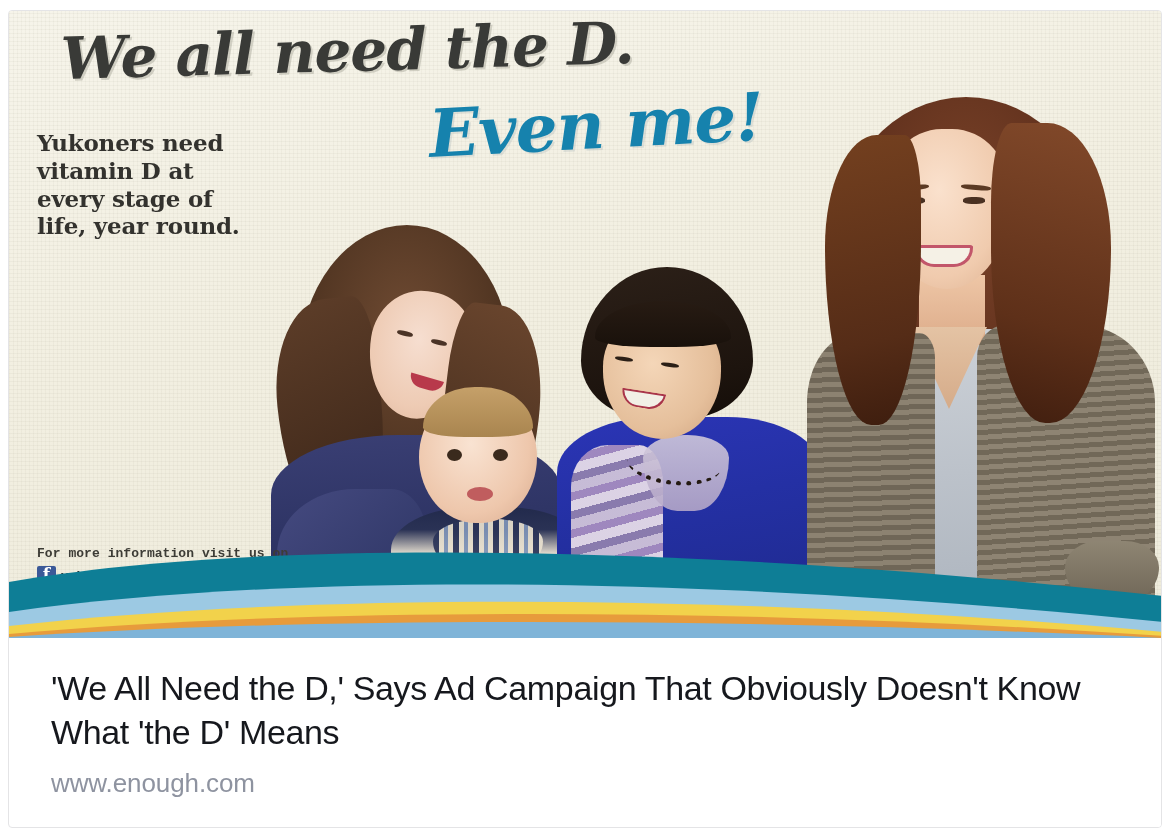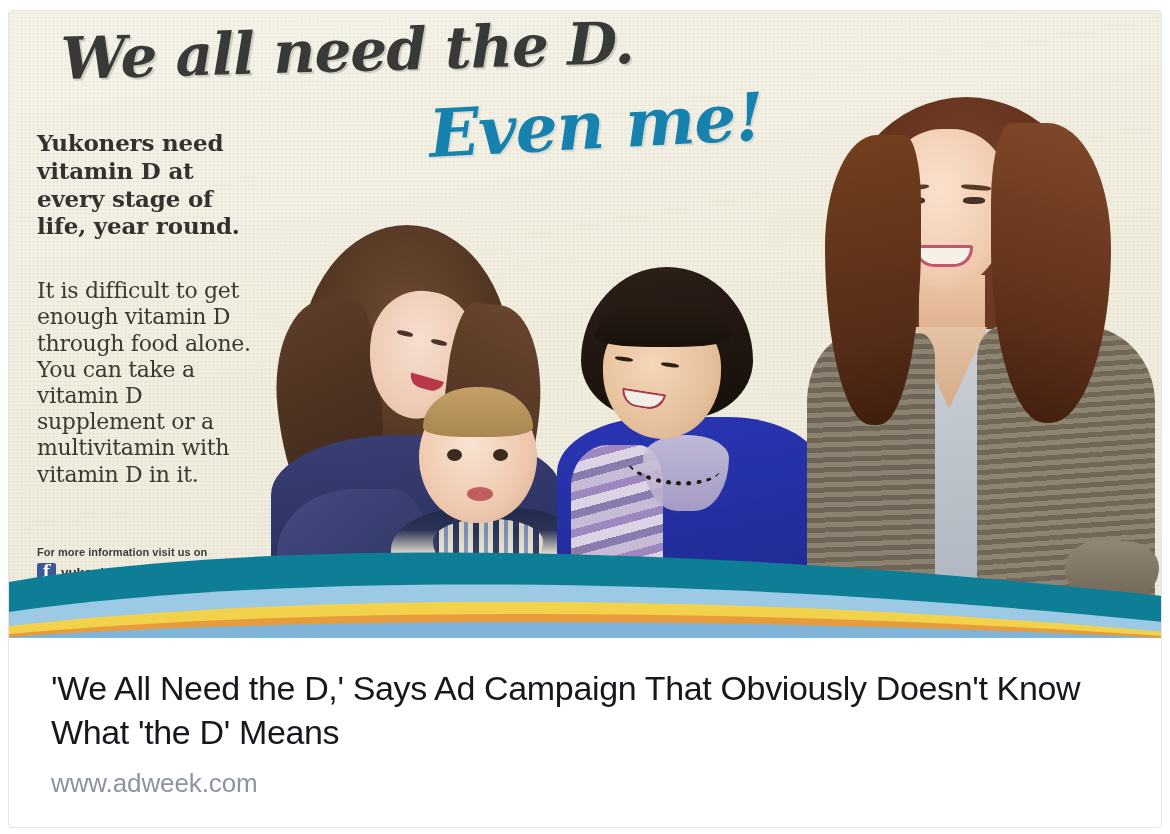--- a/index.html
+++ b/index.html
@@ -105,22 +105,22 @@
   }
 
   
   #ad-footer {
     position: absolute;
     left: 28px;
     top: 535px;
     width: 280px;
   }
   #footer-lead {
-    font-family: Liberation Sans, sans-serif;
-    font-size: 11px;
+    font-family: Liberation Mono, monospace;
+    font-size: 13px;
     font-weight: 600;
     color: #3d3c36;
     letter-spacing: .05px;
   }
   #footer-handle-row {
     display: flex;
     align-items: center;
     gap: 5px;
     margin-top: 5px;
   }
@@ -549,21 +549,20 @@
         <span>D</span>
         <span>?</span>
       </div>
     </div>
 
     <div id="headline-main">We all need the D.</div>
     <div id="headline-sub">Even me!</div>
 
     <div id="copy-column">
       <div id="copy-lede">Yukoners need vitamin D at every stage of life, year round.</div>
-      <div id="copy-body">It is difficult to get enough vitamin D through food alone. You can take a vitamin D supplement or a multivitamin with vitamin D in it.</div>
     </div>
 
     <div id="ad-footer">
       <div id="footer-lead">For more information visit us on</div>
       <div id="footer-handle-row">
         <span id="facebook-icon"></span>
         <span class="footer-handle-text">yukonhss</span>
         <span class="footer-handle-text footer-handle-sep">or</span>
         <span class="footer-handle-text">hss.gov.yk.ca</span>
       </div>
@@ -573,16 +572,16 @@
       <path d="M0,30 C 260,-16 700,-6 1154,44 L1154,86 L0,86 Z" fill="#0E7E96"></path>
       <path d="M0,60 C 300,18 720,26 1154,70 L1154,86 L0,86 Z" fill="#9CC9E3"></path>
       <path d="M0,74 C 320,38 760,44 1154,80 L1154,86 L0,86 Z" fill="#F2D24B"></path>
       <path d="M0,82 C 330,52 780,58 1154,84 L1154,86 L0,86 Z" fill="#E79B3C"></path>
       <path d="M0,85 C 340,62 790,68 1154,86 L1154,86 L0,86 Z" fill="#7FB4D8"></path>
     </svg>
   </div>
 
   <div id="caption-block">
     <div id="caption-title">'We All Need the D,' Says Ad Campaign That Obviously Doesn't Know What 'the D' Means</div>
-    <div id="caption-url">www.adweek.com</div>
+    <div id="caption-url">www.enough.com</div>
   </div>
 
 </div>
 
 </body></html>

